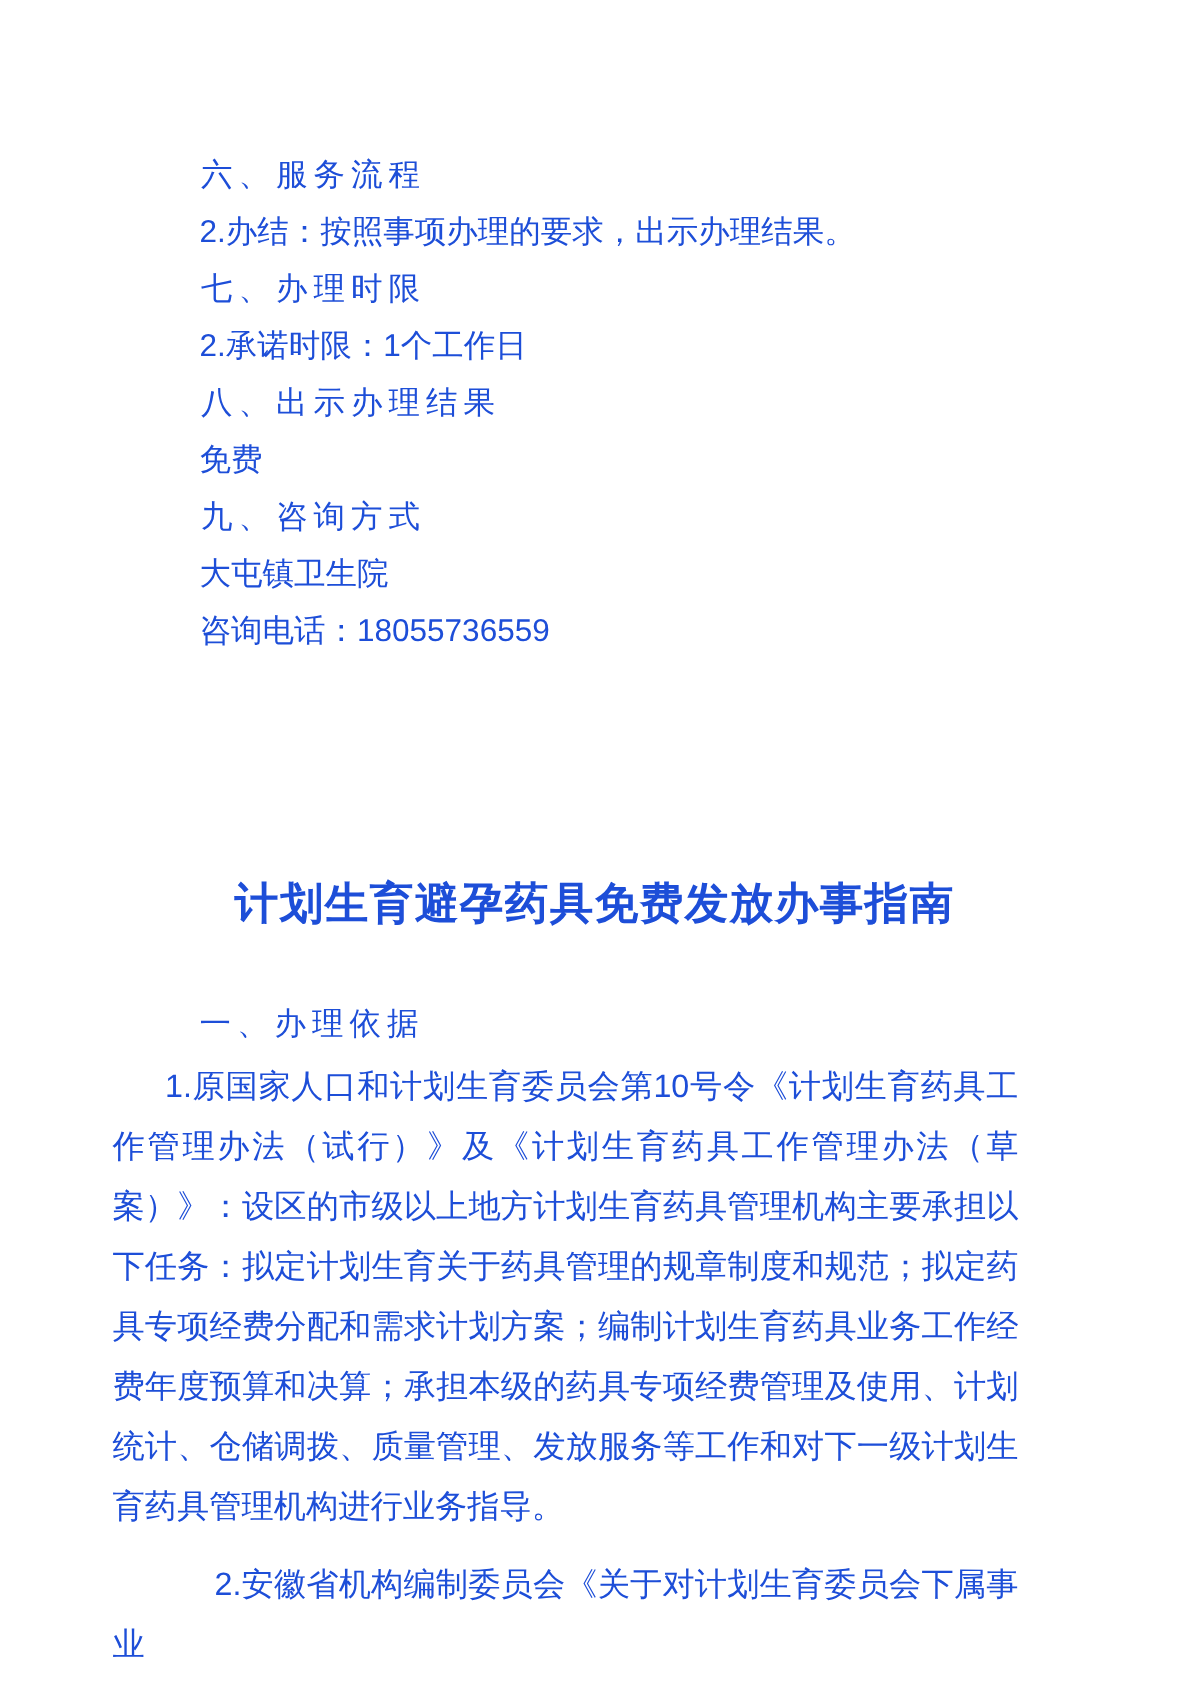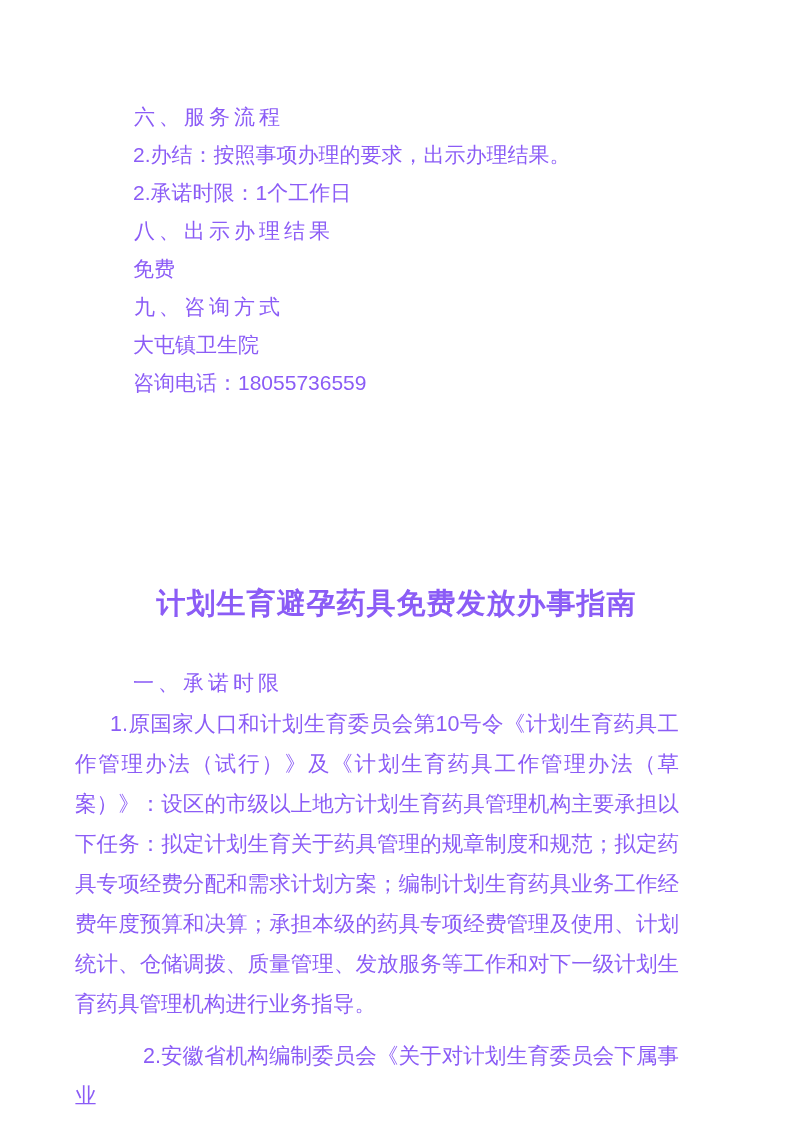--- a/index.html
+++ b/index.html
@@ -5,21 +5,21 @@
   html, body {
     margin: 0;
     padding: 0;
     background: #ffffff;
   }
   .page {
     position: relative;
     width: 793px;
     height: 1122px;
     background: #ffffff;
-    color: #8b5cf6;
+    color: #1d4ed8;
     font-family: "Liberation Sans", "DejaVu Sans", sans-serif;
     overflow: hidden;
   }
   
   .tail {
     position: absolute;
     left: 113px;
     top: 98px;
     width: 541px;
     font-size: 21px;
@@ -77,31 +77,32 @@
 </style>
 </head>
 <body>
 
 <div class="page">
 
   <div class="tail">
     <div class="h">六、服务流程</div>
     <div class="p">2.办结：按照事项办理的要求，出示办理结果。</div>
 
+    <div class="h">七、办理时限</div>
     <div class="p">2.承诺时限：1个工作日</div>
 
     <div class="h">八、出示办理结果</div>
     <div class="p">免费</div>
 
     <div class="h">九、咨询方式</div>
     <div class="p">大屯镇卫生院</div>
     <div class="p">咨询电话：18055736559</div>
   </div>
 
   <h1 class="doc-title">计划生育避孕药具免费发放办事指南</h1>
 
   <div class="body2">
-    <div class="h">一、承诺时限</div>
+    <div class="h">一、办理依据</div>
     <p class="p first">1.原国家人口和计划生育委员会第10号令《计划生育药具工作管理办法（试行）》及《计划生育药具工作管理办法（草案）》：设区的市级以上地方计划生育药具管理机构主要承担以下任务：拟定计划生育关于药具管理的规章制度和规范；拟定药具专项经费分配和需求计划方案；编制计划生育药具业务工作经费年度预算和决算；承担本级的药具专项经费管理及使用、计划统计、仓储调拨、质量管理、发放服务等工作和对下一级计划生育药具管理机构进行业务指导。</p>
     <p class="p second">2.安徽省机构编制委员会《关于对计划生育委员会下属事业</p>
   </div>
 
 </div>
 
 </body></html>

